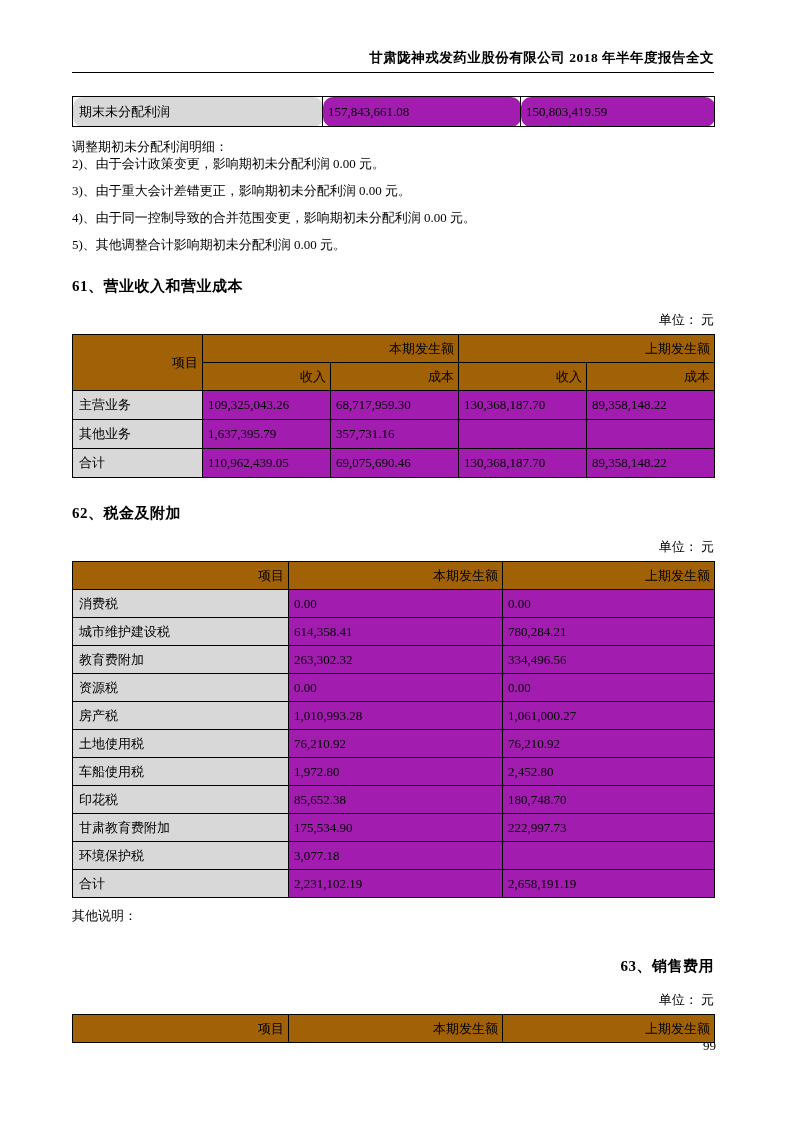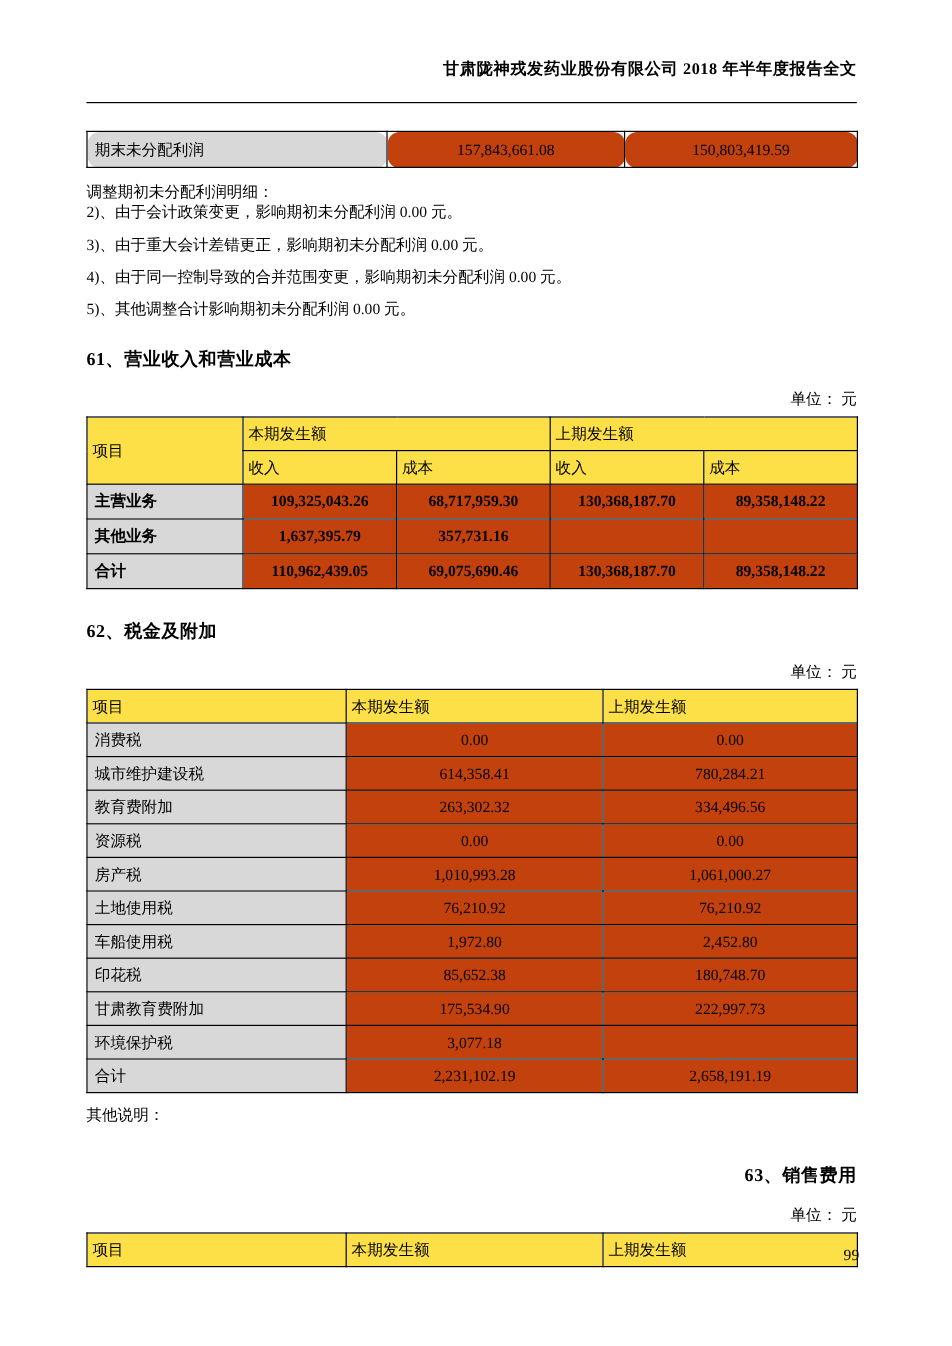--- a/index.html
+++ b/index.html
@@ -15,21 +15,21 @@
     margin: 0 auto;
     background: #fff;
     padding: 48px 79px 0 72px;
     overflow: hidden;
   }
   .doc-header {
     text-align: right;
     font-size: 13.5px;
     font-weight: bold;
     line-height: 20px;
-    padding-bottom: 17px;
+    padding-bottom: 4px;
     border-bottom: 1.5px solid #000;
     letter-spacing: 0.5px;
   }
   table {
     border-collapse: collapse;
     table-layout: fixed;
     width: 642px;
     font-size: 13px;
   }
   td, th {
@@ -37,35 +37,35 @@
     font-weight: normal;
     overflow: hidden;
     white-space: nowrap;
   }
   .cell-label {
     background: #d8d8d8;
     text-align: left;
     padding: 0 6px;
   }
   .cell-head {
-    background: #fde047;
-    text-align: left;
+    background: #a16207;
+    text-align: right;
     padding: 0 4px;
     margin-top: 28px;
   }
   .cell-num {
-    background: #c2410c;
-    text-align: center;
+    background: #a21caf;
+    text-align: left;
     padding: 0 5px;
   }
   .tbl-a { margin-top: 23px; border-bottom-width: 2px; }
   .tbl-a td { height: 30px; border-radius: 10px; }
   .tbl-61 { margin-top: 5px; border-top-width: 2px; border-bottom-width: 2px; }
   .tbl-61 .hrow td { height: 28px; }
-  .tbl-61 .drow td { height: 29px; font-weight: bold; }
+  .tbl-61 .drow td { height: 29px; }
   .tbl-62 { margin-top: 5px; border-top-width: 2px; border-bottom-width: 2px; }
   .tbl-62 td { height: 28px; }
   .tbl-63 { margin-top: 5px; border-top-width: 2px; }
   .tbl-63 td { height: 28px; }
   .notes { margin-top: 12px; font-size: 13px; }
   .notes .note-line { line-height: 16px; margin-bottom: 11px; }
   .notes .note-title { margin-bottom: 1px; line-height: 16px; }
   .sec-heading {
     font-size: 15px;
     font-weight: bold;

